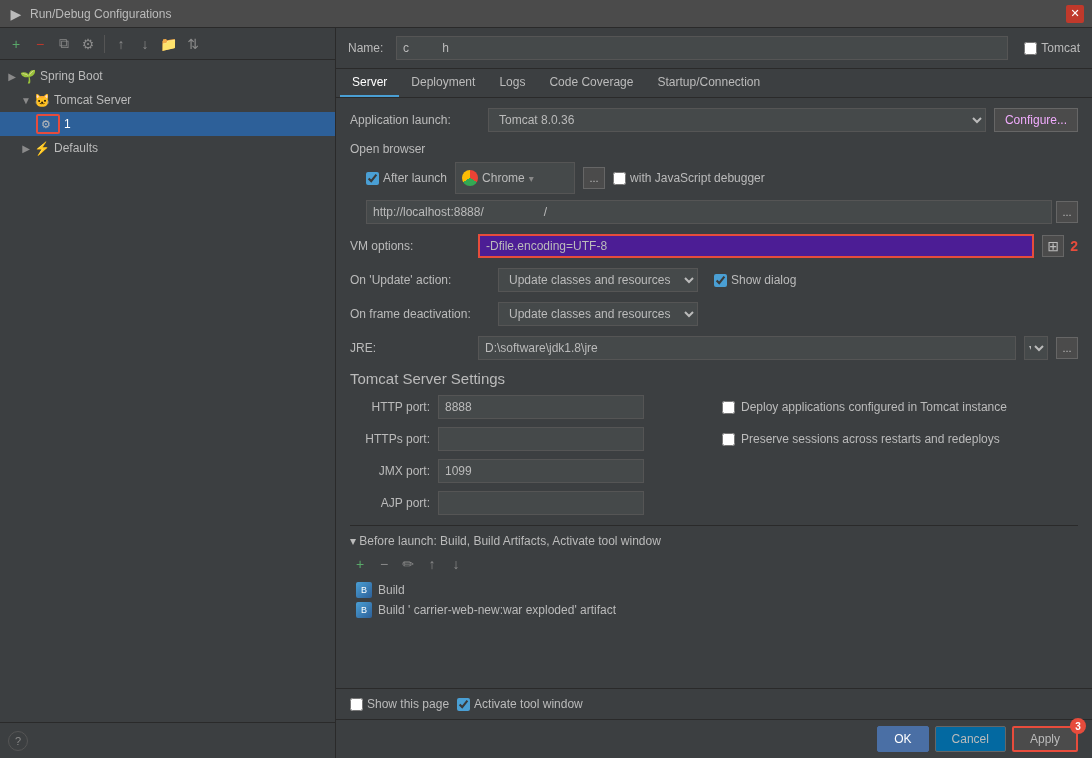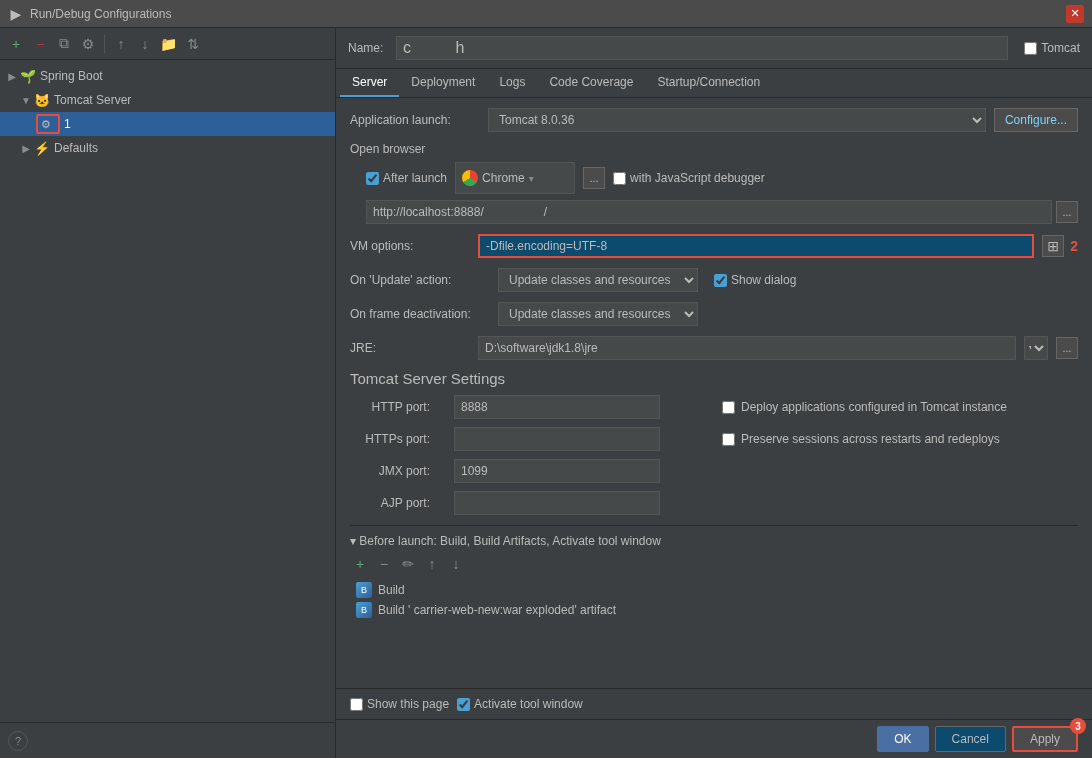--- a/index.html
+++ b/index.html
@@ -176,21 +176,21 @@
       color: #bbbbbb;
       font-size: 12px;
       min-width: 40px;
     }
     .name-input {
       flex: 1;
       background: #45494a;
       border: 1px solid #555;
       color: #bbbbbb;
       padding: 2px 6px;
-      font-size: 16px;
+      font-size: 12px;
       height: 24px;
     }
     .share-checkbox {
       display: flex;
       align-items: center;
       gap: 4px;
       color: #bbbbbb;
       font-size: 12px;
       margin-left: 8px;
     }
@@ -239,21 +239,21 @@
       background: #45494a;
       border: 1px solid #555;
       color: #bbbbbb;
       padding: 2px 6px;
       font-size: 12px;
       height: 24px;
     }
     .configure-btn {
       background: #4b4b4b;
       border: 1px solid #666;
-      color: #7dd3fc;
+      color: #f0abfc;
       padding: 2px 10px;
       font-size: 12px;
       height: 24px;
       cursor: pointer;
       white-space: nowrap;
     }
 
     
     .open-browser-section {
       margin-bottom: 10px;
@@ -316,21 +316,21 @@
       color: #bbbbbb;
       font-size: 12px;
       min-width: 120px;
     }
     .vm-input-wrapper {
       flex: 1;
       position: relative;
     }
     .vm-input {
       width: 100%;
-      background: #0c4a6e;
+      background: #4c1d95;
       border: 2px solid #e74c3c;
       color: #bbbbbb;
       padding: 2px 6px;
       font-size: 12px;
       height: 24px;
     }
     .vm-expand-btn {
       width: 22px;
       height: 22px;
       background: #4b4b4b;
@@ -395,21 +395,21 @@
       margin-bottom: 10px;
     }
     .settings-title {
       color: #bbbbbb;
       font-size: 15px;
       margin-bottom: 8px;
     }
     .port-row {
       display: flex;
       align-items: center;
-      gap: 24px;
+      gap: 8px;
     }
     .port-label {
       color: #bbbbbb;
       font-size: 12px;
       min-width: 80px;
       text-align: right;
     }
     .port-input {
       width: 206px;
       background: #45494a;
@@ -508,21 +508,21 @@
       border-radius: 2px;
       height: 26px;
       border: 1px solid #666;
     }
     .dialog-btn.primary {
       background: #4a6fa5;
       color: white;
       border-color: #4a6fa5;
     }
     .dialog-btn.secondary {
-      background: #0c4a6e;
+      background: #0369a1;
       color: #bbbbbb;
     }
     .dialog-btn.apply {
       background: #4b4b4b;
       color: #bbbbbb;
       border: 2px solid #e74c3c;
     }
 
     .divider {
       width: 1px;

